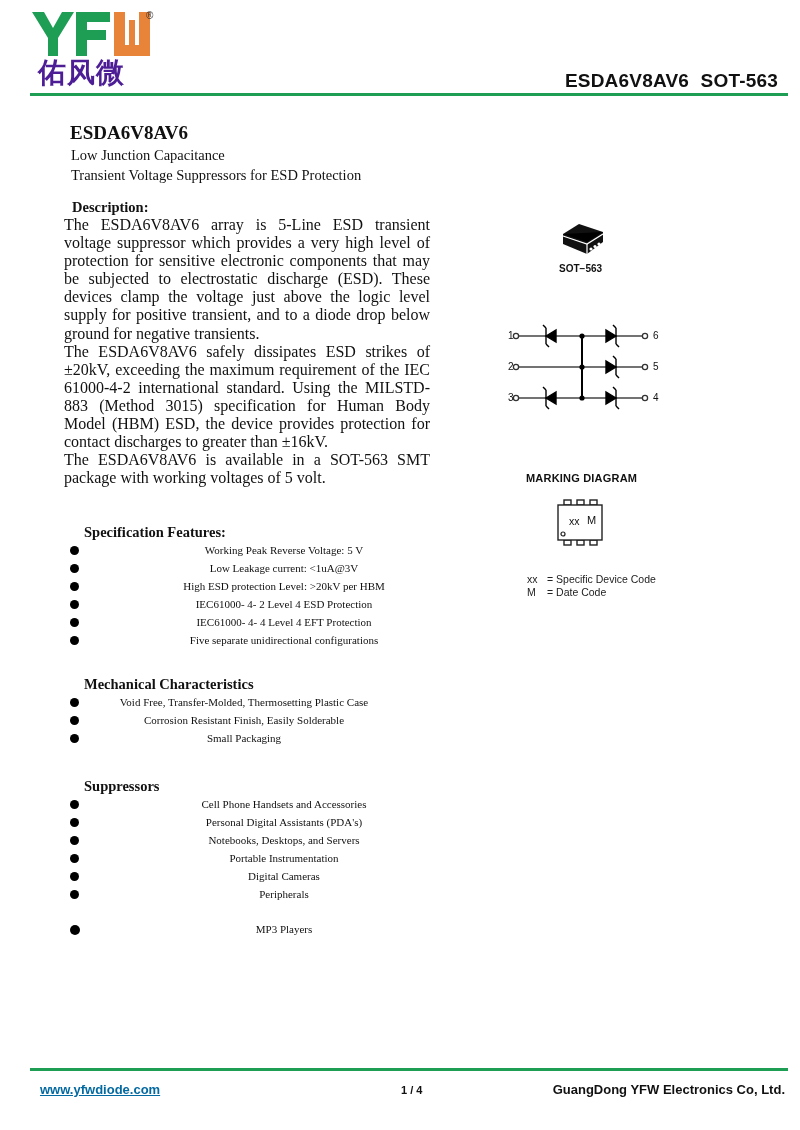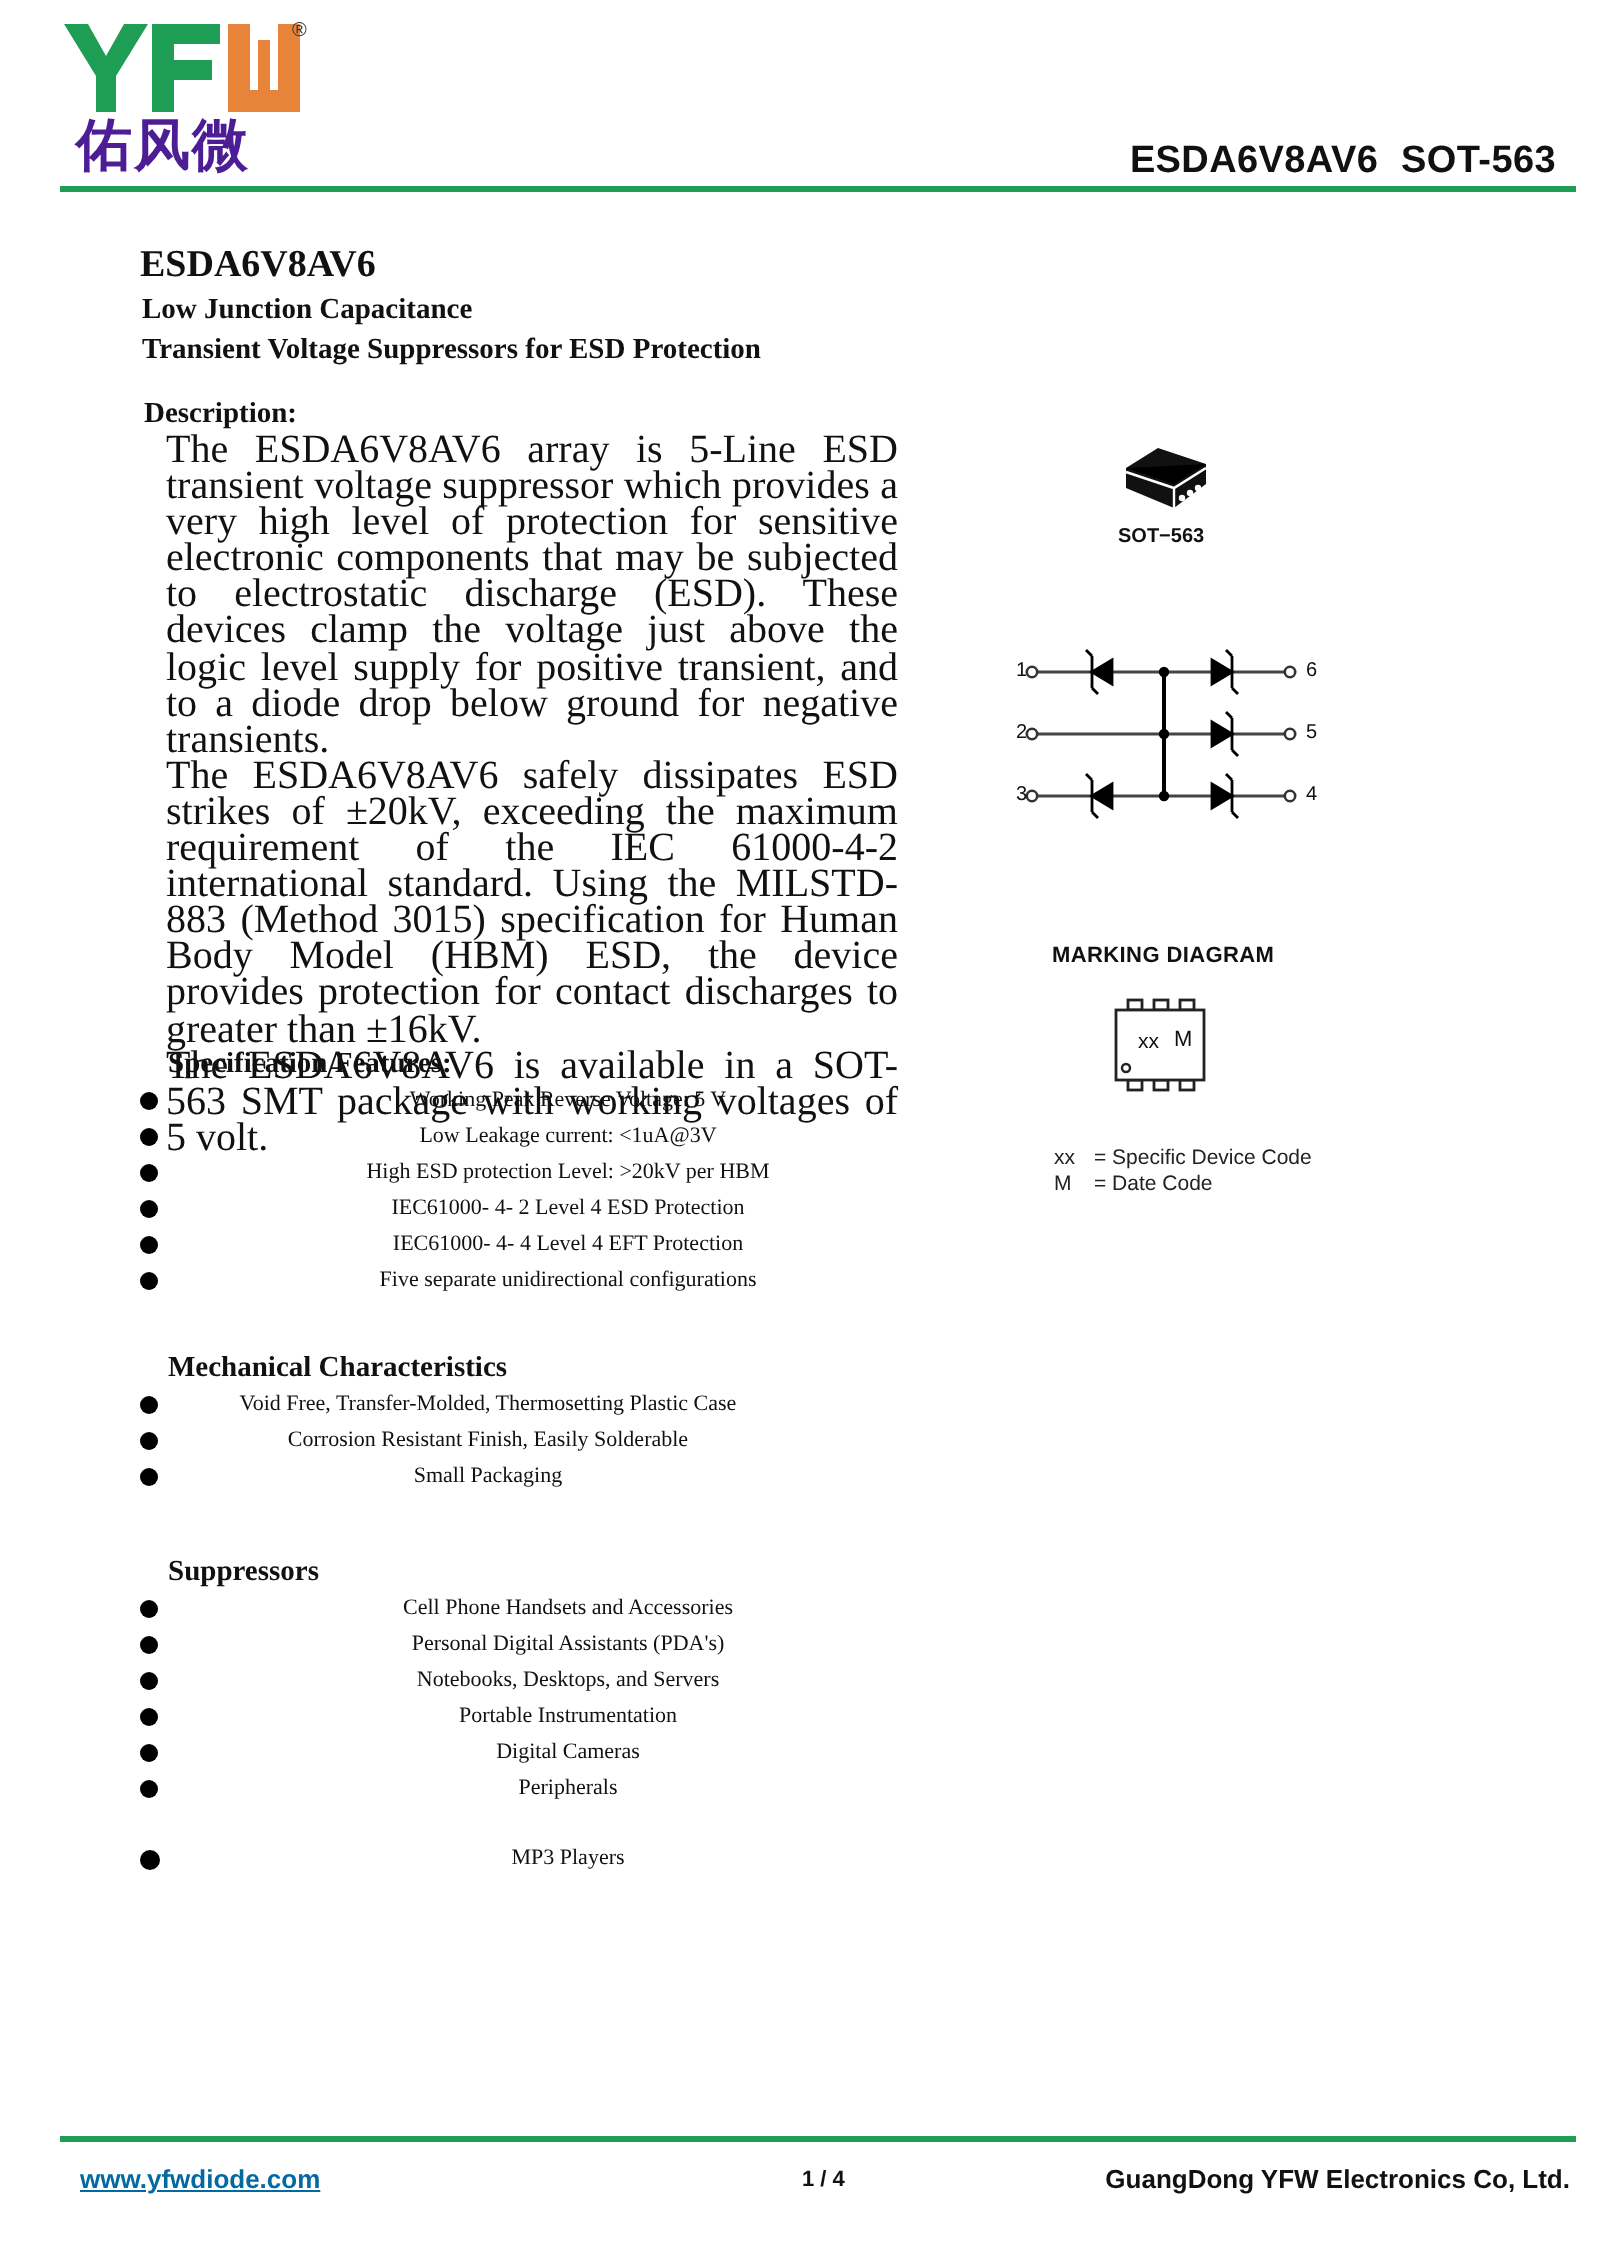--- a/index.html
+++ b/index.html
@@ -12,27 +12,27 @@
   .logo-letters { left: 32px; top: 8px; width: 120px; height: 52px; }
   .logo-cn { left: 38px; top: 57px; font-size: 28px; font-weight: bold; letter-spacing: 1px; color: #4c1d95; line-height: 32px; }
   .reg { left: 146px; top: 10px; font-size: 10px; color: #333; }
   .header-title { right: 22px; top: 70px; font-size: 19px; font-weight: bold; color: #111; letter-spacing: 0.2px; word-spacing: 6px; }
   .rule { left: 30px; width: 758px; height: 3px; background: #1e9d55; }
   .rule-top { top: 93px; }
   .rule-bottom { top: 1068px; }
 
   
   .part-title { left: 70px; top: 122px; font-size: 19px; font-weight: bold; }
-  .subtitle { left: 71px; font-size: 14.5px; font-weight: bold; }
+  .subtitle { left: 71px; font-size: 14.5px; font-weight: normal; }
   .sub1 { top: 147px; }
   .sub2 { top: 167px; }
 
   
   .desc-head { left: 72px; top: 199px; font-size: 14.5px; font-weight: bold; }
-  .desc-body { left: 83px; top: 216px; width: 366px; font-size: 20px; line-height: 18.1px; text-align: justify; }
+  .desc-body { left: 64px; top: 216px; width: 366px; font-size: 16px; line-height: 18.1px; text-align: justify; }
   .desc-body p { margin: 0; }
 
   
   .sec-head { left: 84px; font-size: 14.5px; font-weight: bold; }
   ul.blist { list-style: none; margin: 0; padding: 0; position: absolute; left: 70px; width: 400px; font-size: 11px; line-height: 18.1px; text-align: center; }
   ul.blist li { position: relative; padding-left: 28px; }
   ul.blist li .dot { position: absolute; left: 0px; top: 5px; width: 9px; height: 9px; background: #000; border-radius: 50%; }
 
   
   .pkg-label { left: 559px; top: 263px; font-size: 10px; font-weight: bold; }

